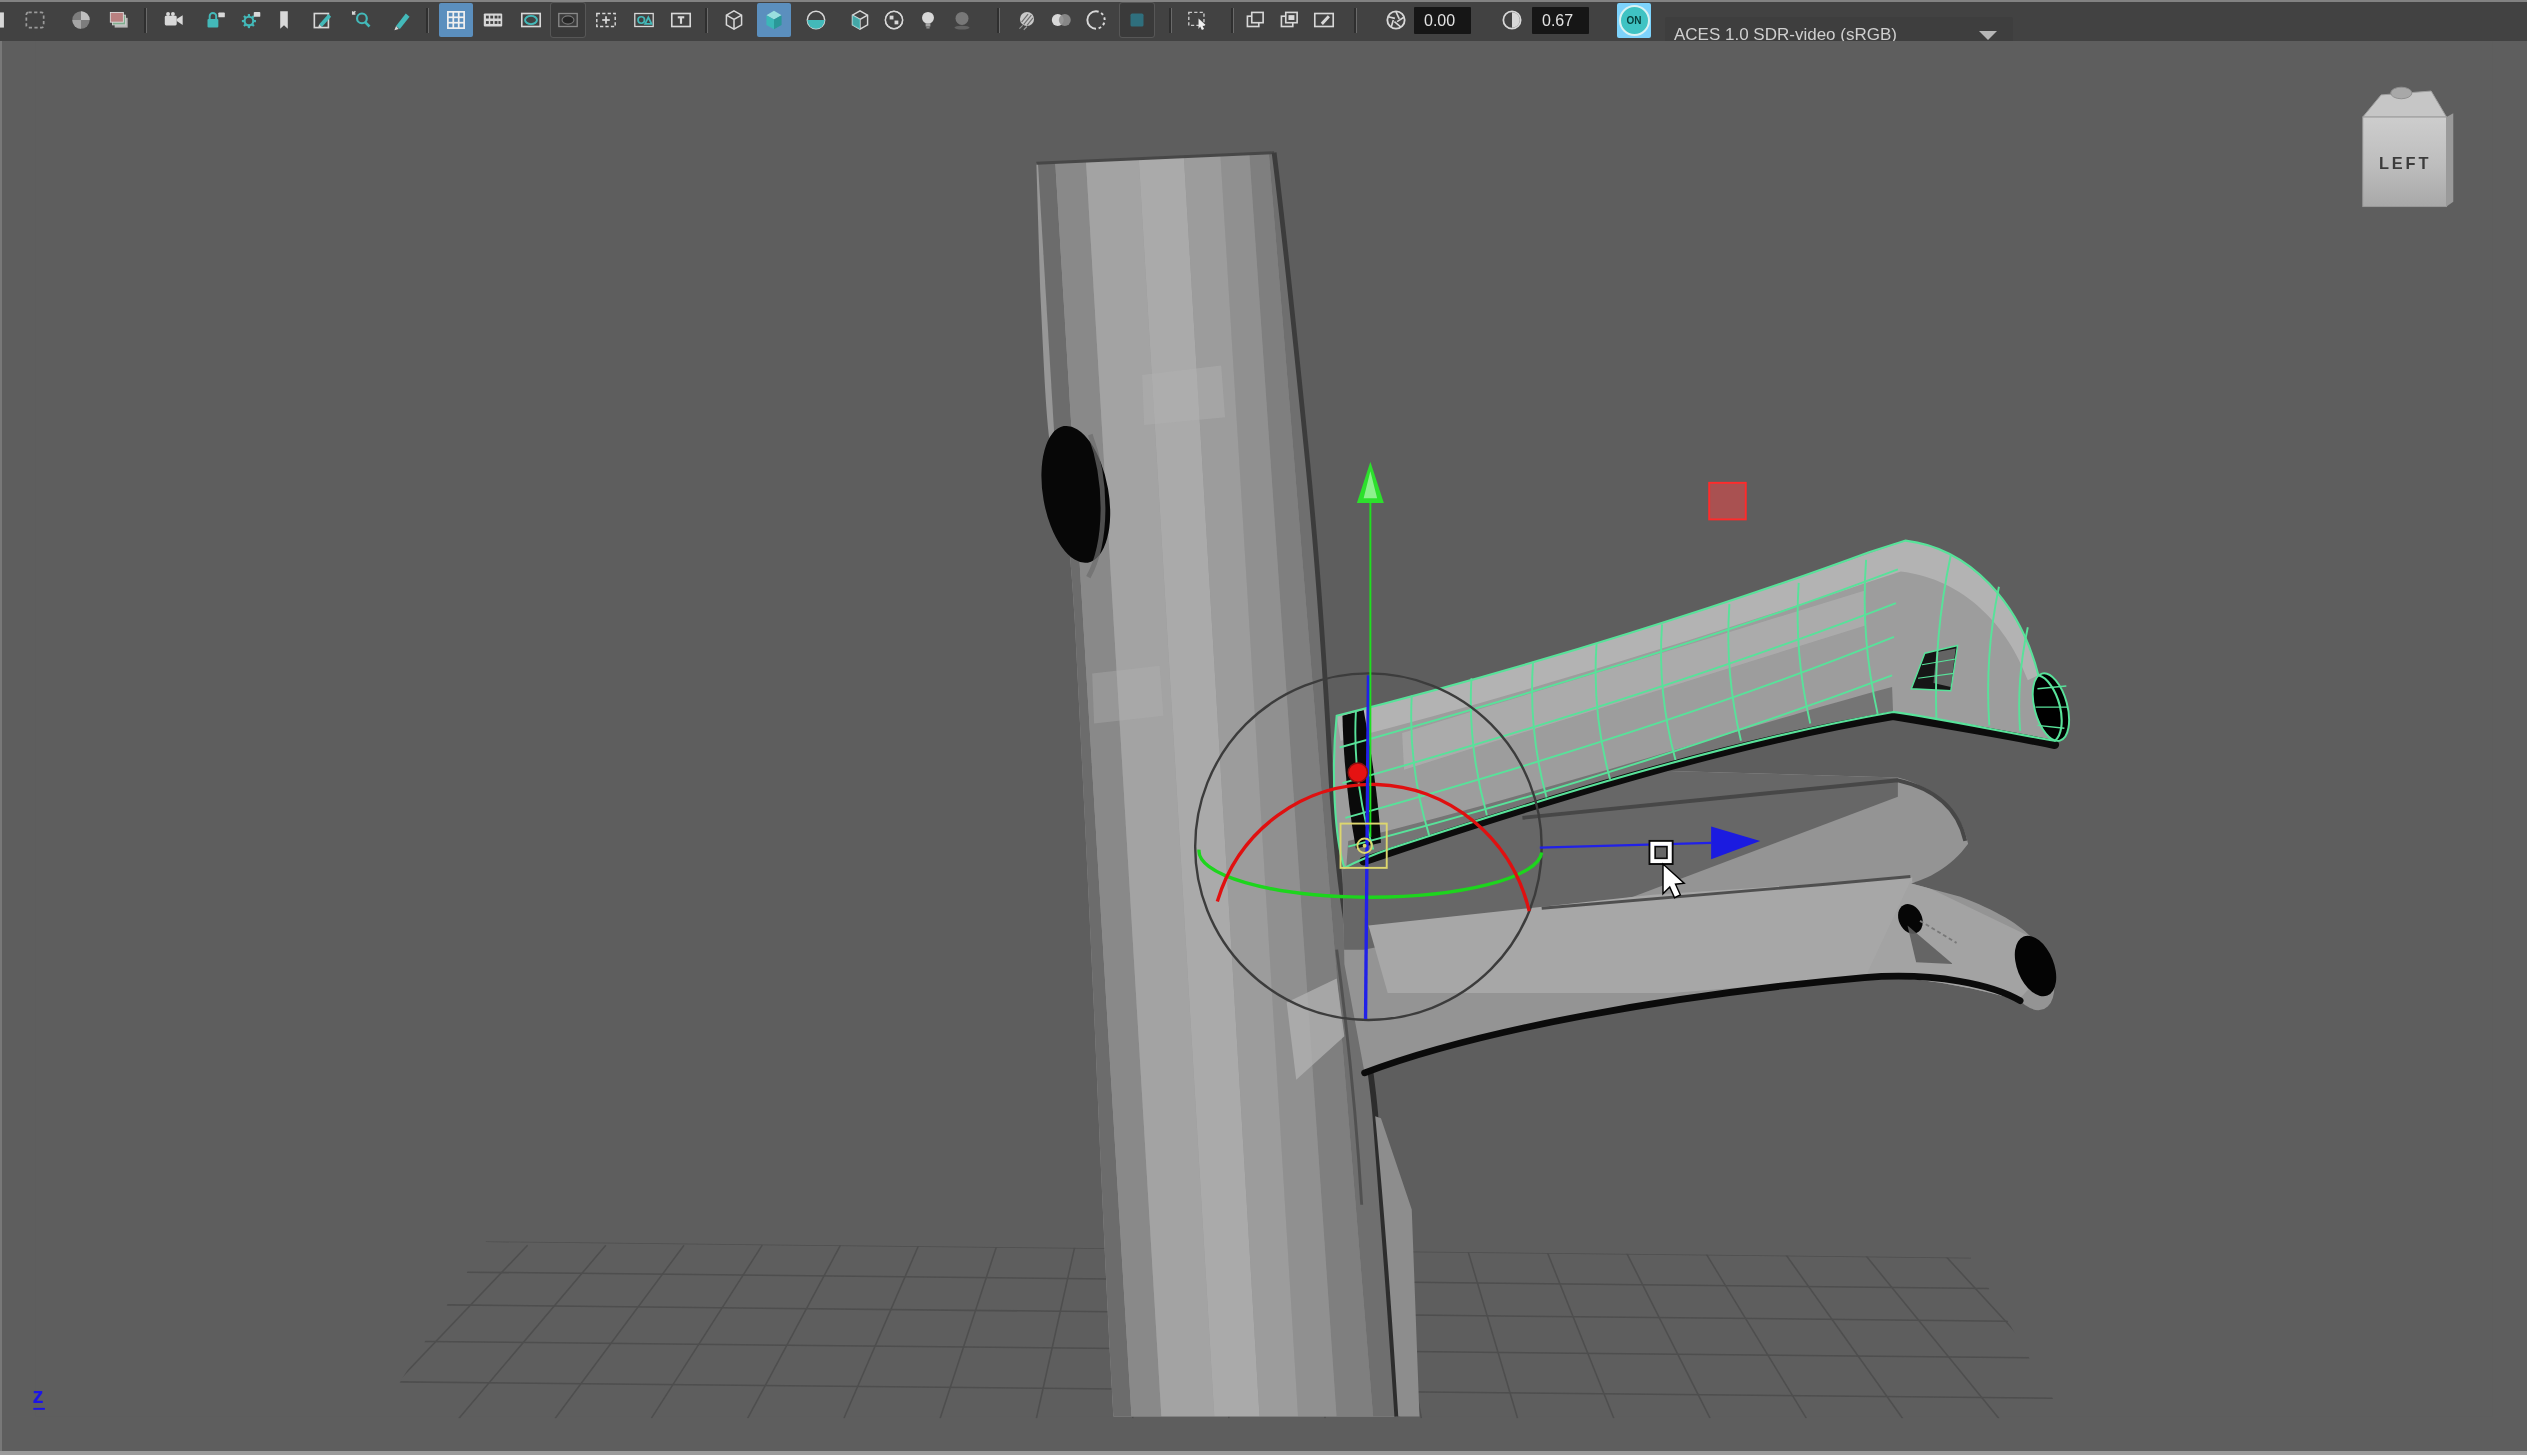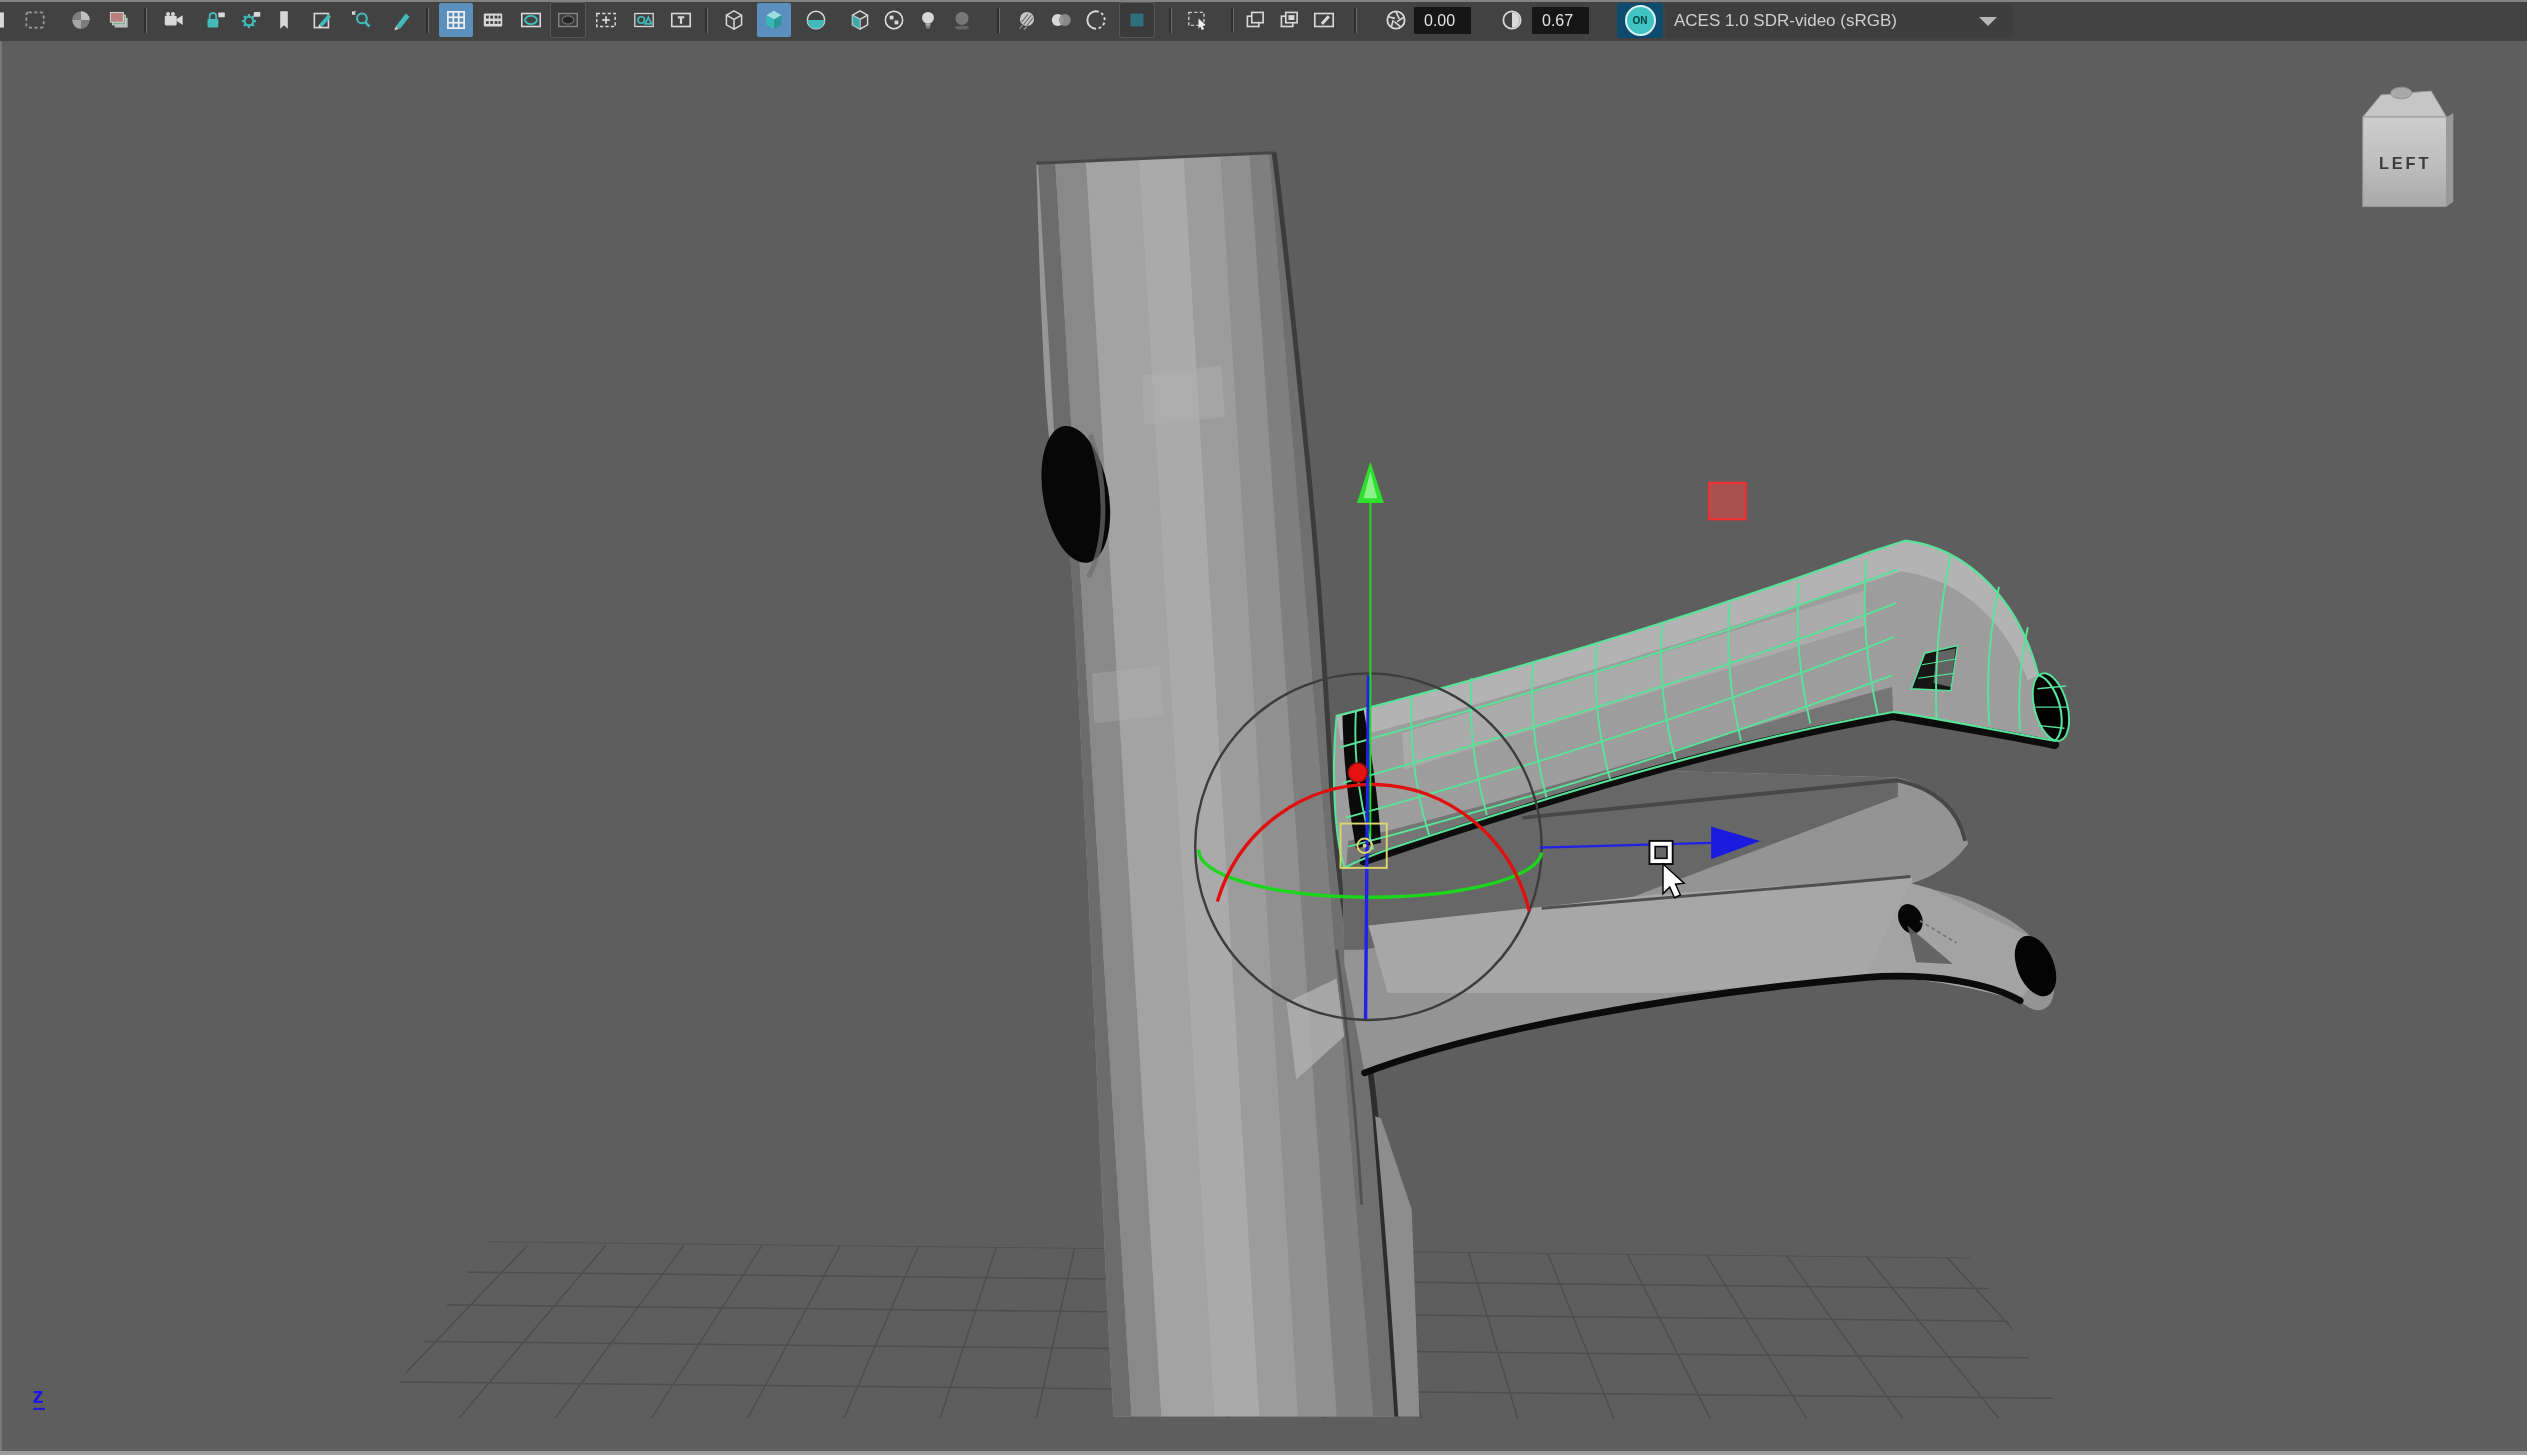--- a/index.html
+++ b/index.html
@@ -10,25 +10,25 @@
            box-shadow:inset 0 2px 0 #828282;}
   .tb-icon{position:absolute;top:3px;width:34px;height:34px;display:flex;align-items:center;
            justify-content:center;border-radius:2px;}
   .tb-icon.active{background:#5b8fbe;}
   .tb-icon.boxed{background:#3a3a3a;outline:1px solid #575757;}
   .tb-icon.dim{opacity:.75;}
   .tb-div{position:absolute;top:8px;width:2px;height:25px;background:#2f2f2f;
           border-right:1px solid #6a6a6a;}
   .tb-field{position:absolute;top:7px;width:57px;height:27px;background:#161616;color:#e2e2e2;
             font-size:16px;line-height:27px;padding-left:10px;box-sizing:border-box;border-radius:1px;}
-  .tb-on{position:absolute;top:3px;left:1617px;width:46px;height:35px;background:#0c4a6e;
+  .tb-on{position:absolute;top:3px;left:1617px;width:34px;height:35px;background:#7dd3fc;
          display:flex;align-items:center;justify-content:center;border-radius:2px;}
   .tb-on .disc{width:27px;height:27px;border-radius:50%;background:#3fc3c3;border:2px solid #d9f2f2;
          color:#07403c;font-size:10px;font-weight:bold;display:flex;align-items:center;justify-content:center;}
-  .tb-dd{position:absolute;top:3px;left:1665px;width:348px;height:35px;background:#3e3e3e;
+  .tb-dd{position:absolute;top:17px;left:1665px;width:348px;height:35px;background:#3e3e3e;
          color:#cfcfcf;font-size:17px;line-height:35px;padding-left:9px;box-sizing:border-box;border-radius:2px;}
   .tb-dd .caret{position:absolute;right:16px;top:14px;width:0;height:0;
          border-left:9px solid transparent;border-right:9px solid transparent;border-top:9px solid #b7b7b7;}
   
   .vp{position:absolute;left:0;top:41px;}
   .edgeL{position:absolute;left:0;top:41px;width:2px;height:1415px;background:#8b8b8b;opacity:.6;}
   .edgeB{position:absolute;left:0;top:1451px;width:2528px;height:4px;background:#9b9b9b;}
 </style>
 </head>
 <body>

